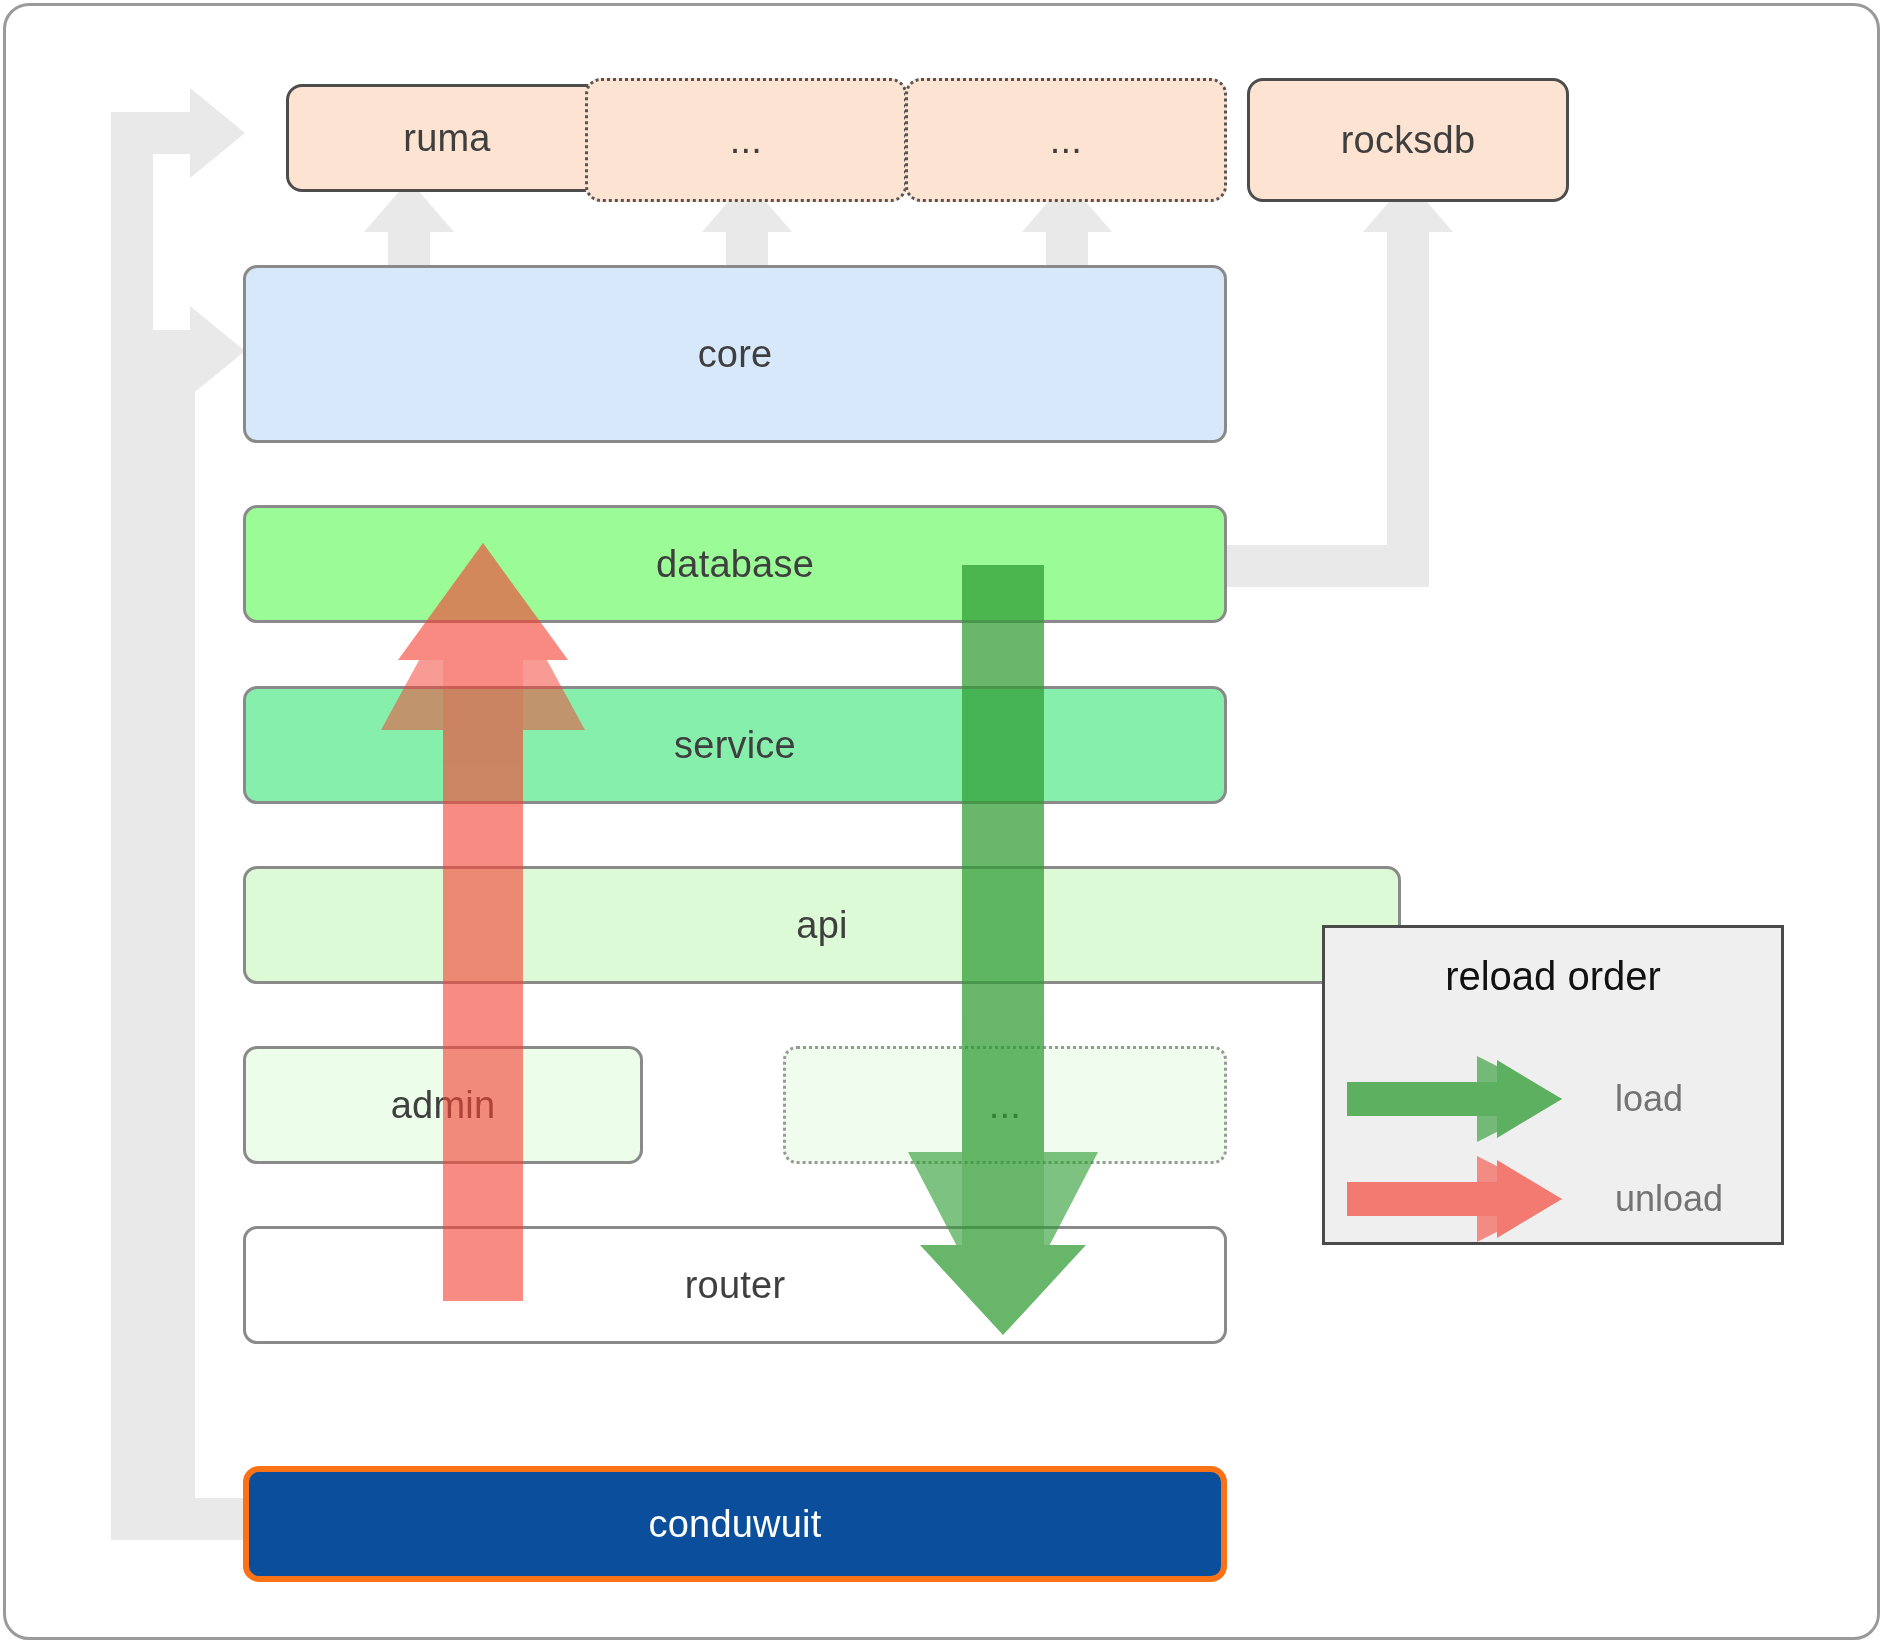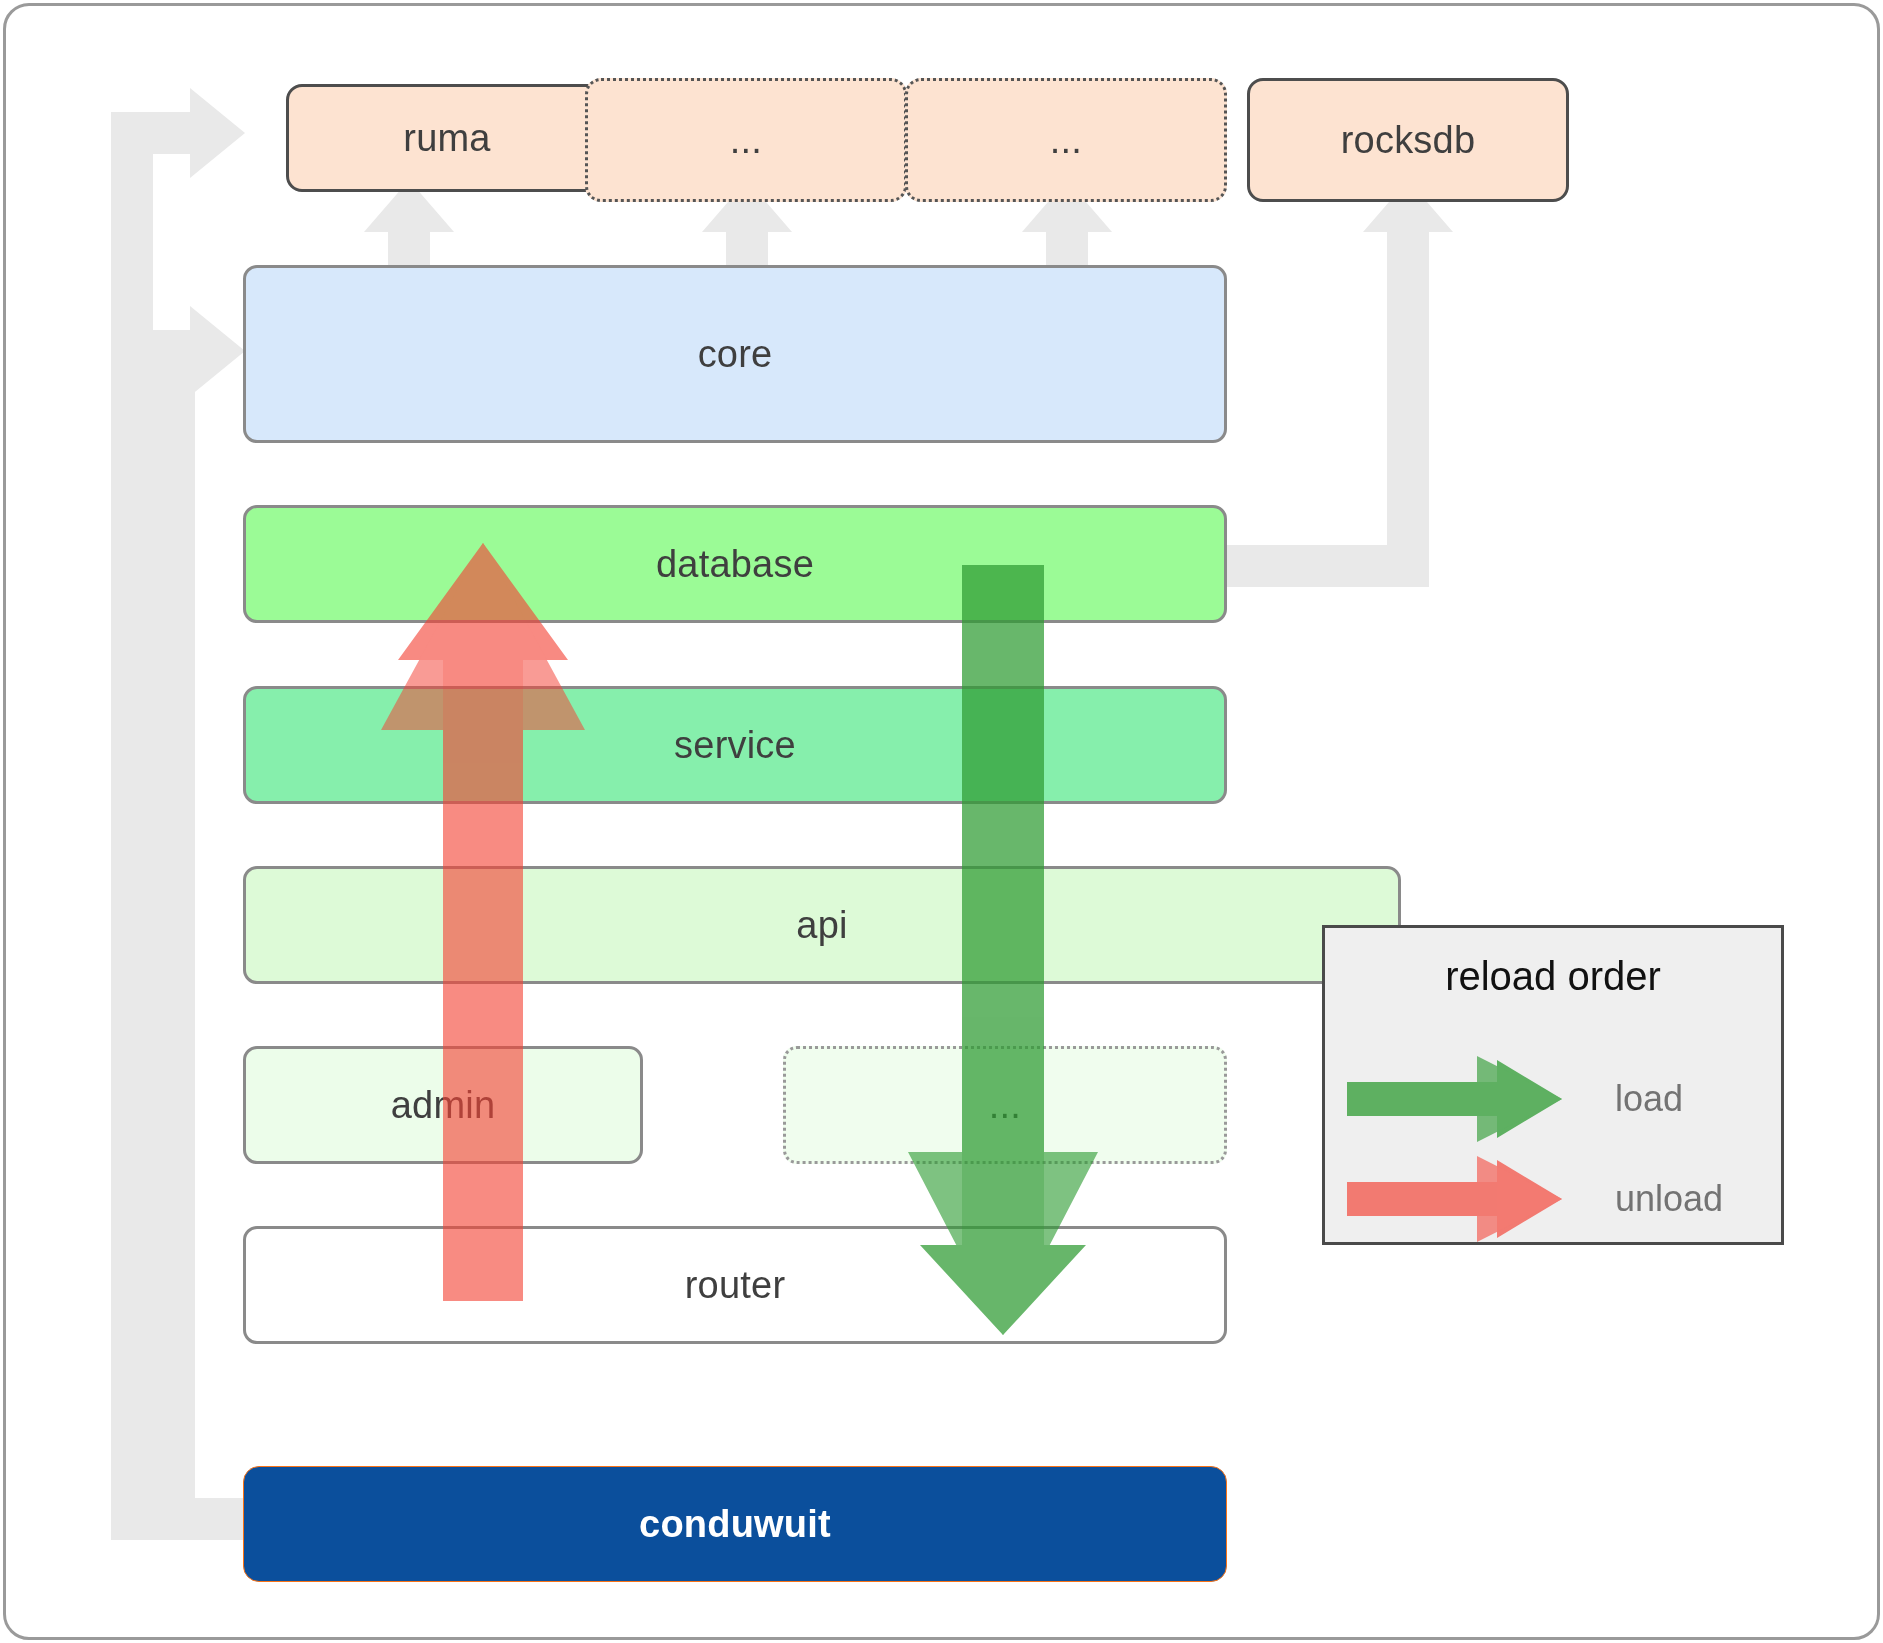--- a/index.html
+++ b/index.html
@@ -53,23 +53,23 @@
   .layer.core     { background: #d7e8fb; border-color: #8a8a8a; }
   .layer.database { background: #9bfb96; border-color: #8a8a8a; }
   .layer.service  { background: #86efac; border-color: #8a8a8a; }
   .layer.api      { background: #ddfad7; border-color: #8a8a8a; }
   .layer.admin    { background: #ecfdea; border-color: #8a8a8a; }
   .layer.dots     { background: #f0fdee; border: 3px dotted #999; }
   .layer.router   { background: #ffffff; border-color: #8a8a8a; }
 
   .node.app {
     background: #0b4f9c;
-    border: 1px solid #f97316;
+    border: 6px solid #f97316;
     color: #ffffff;
-    font-weight: 700;
+    font-weight: 400;
     border-radius: 16px;
     height: 116px;
   }
 
   
   #connectors { position: absolute; left: 0; top: 0; width: 1883px; height: 1643px; z-index: 2; }
   #bigarrows  { position: absolute; left: 0; top: 0; width: 1883px; height: 1643px; z-index: 6; pointer-events: none; }
 
   
   #legend {

